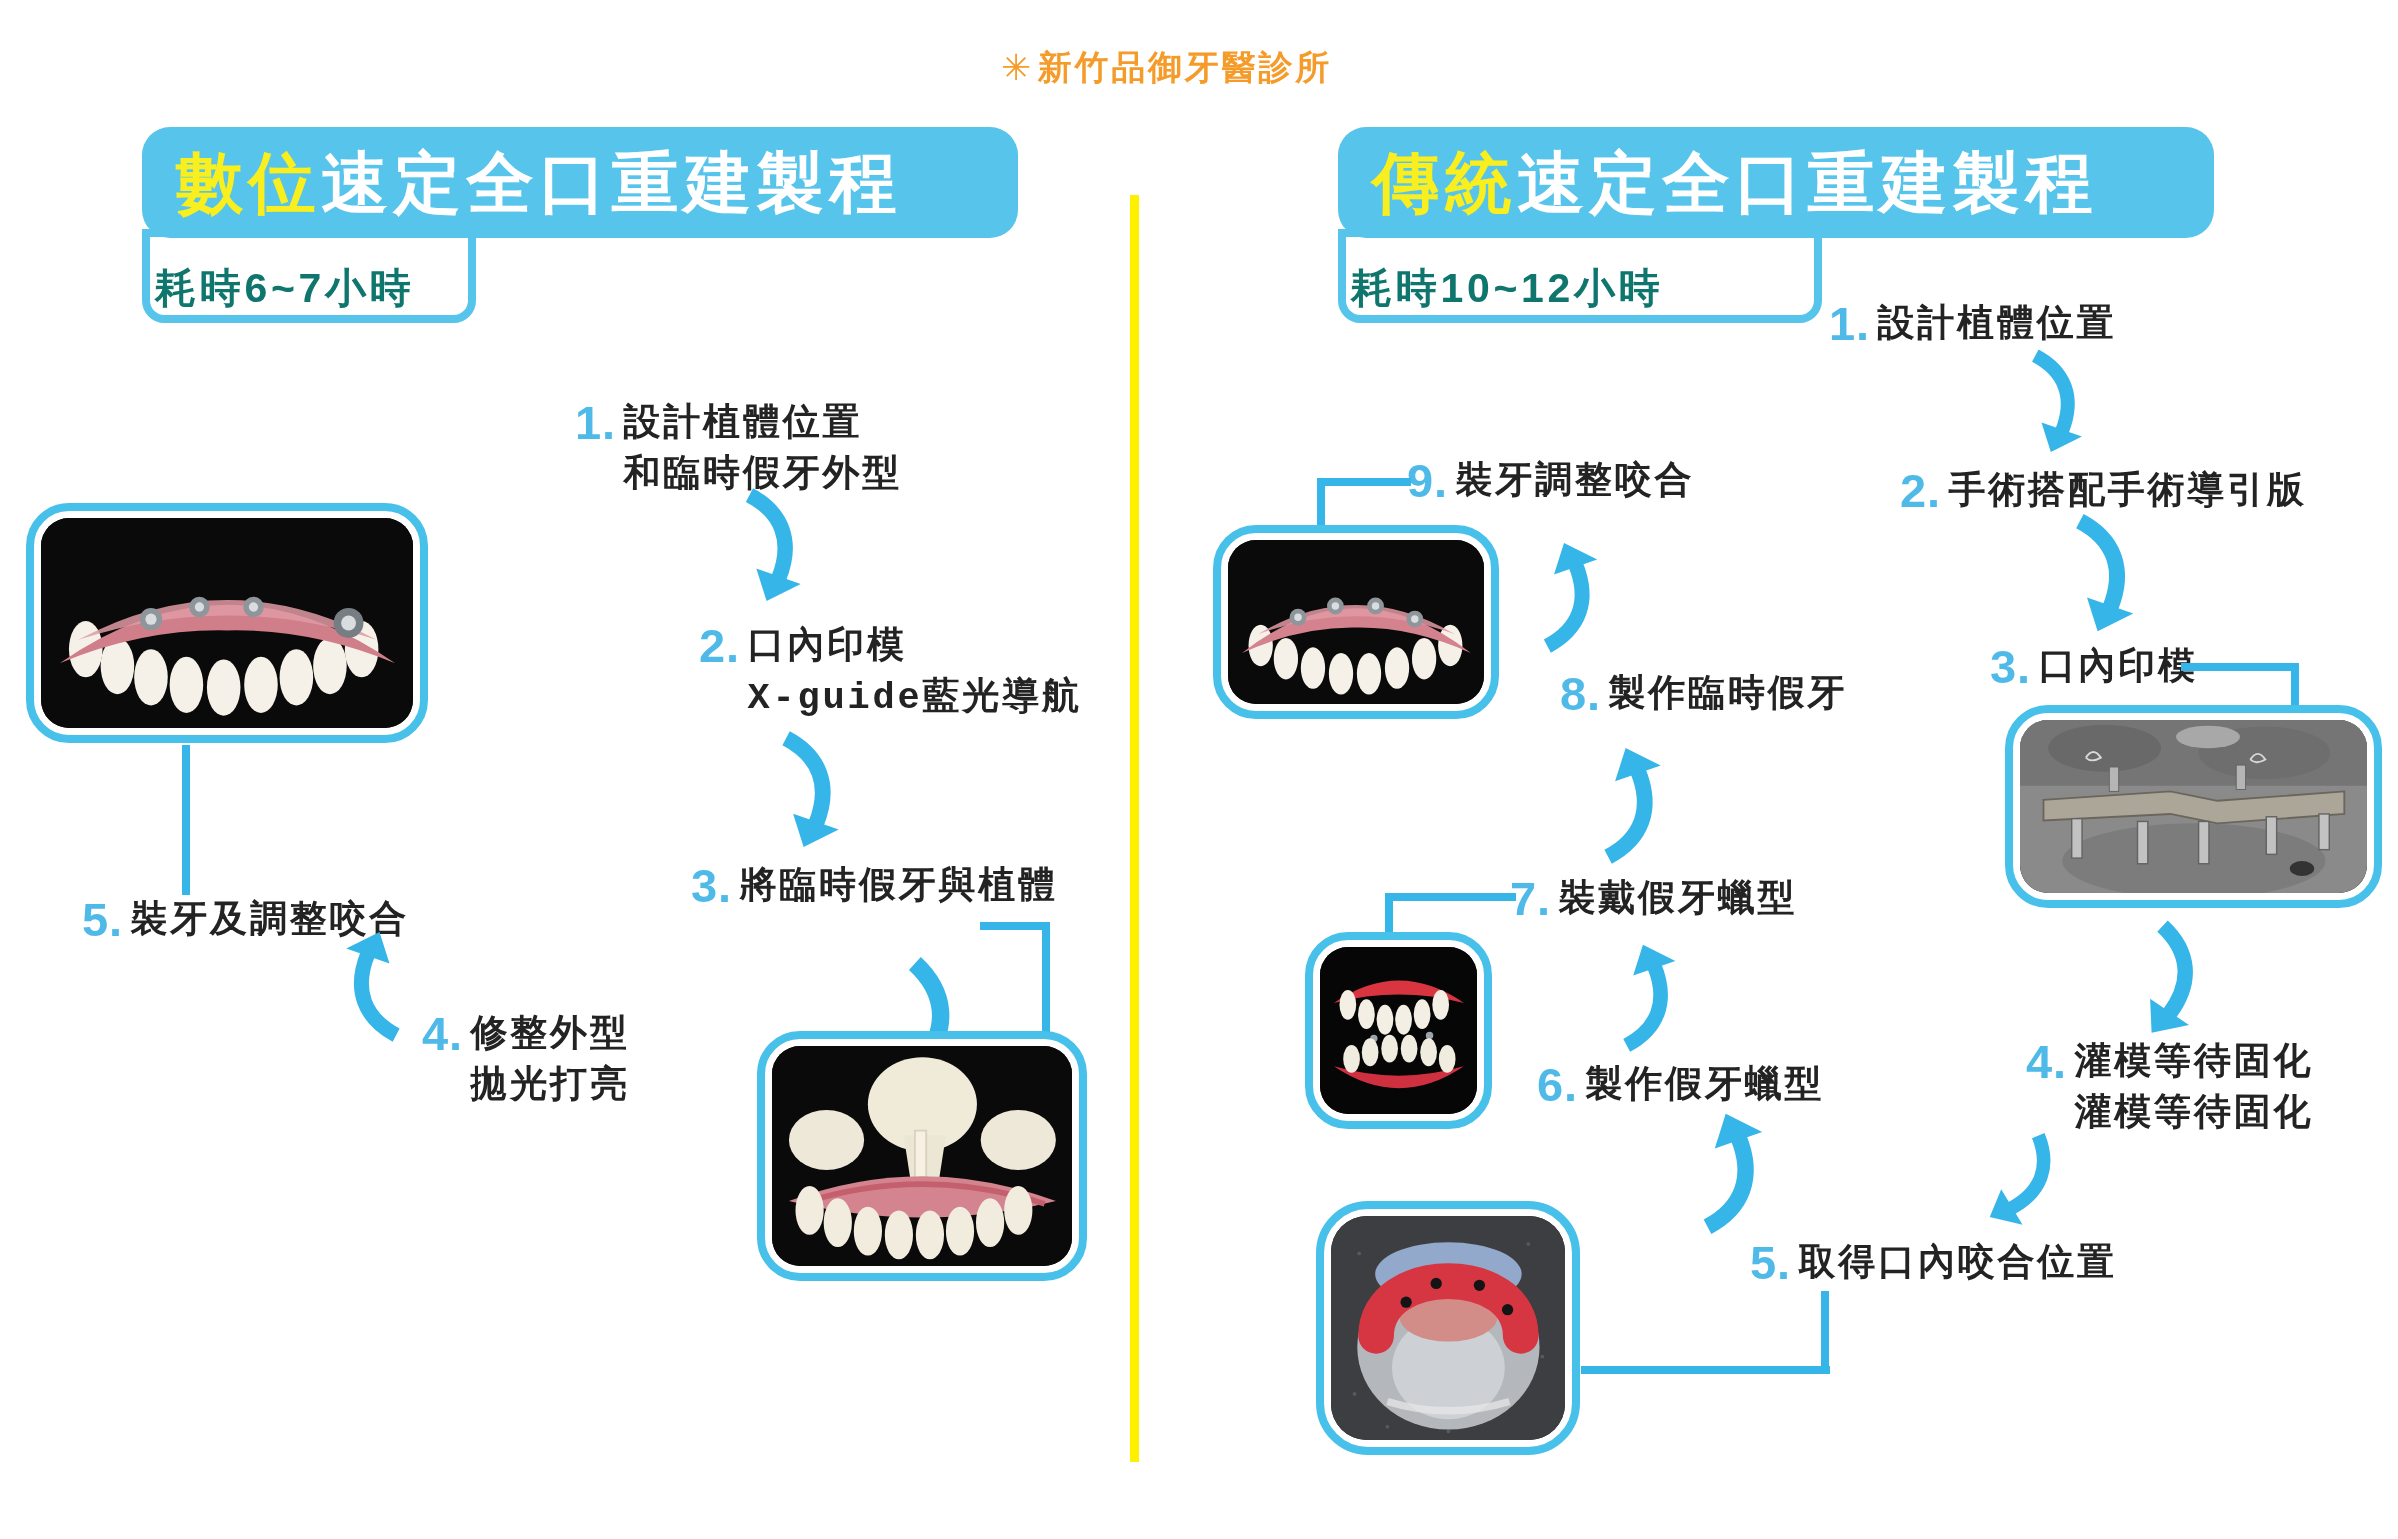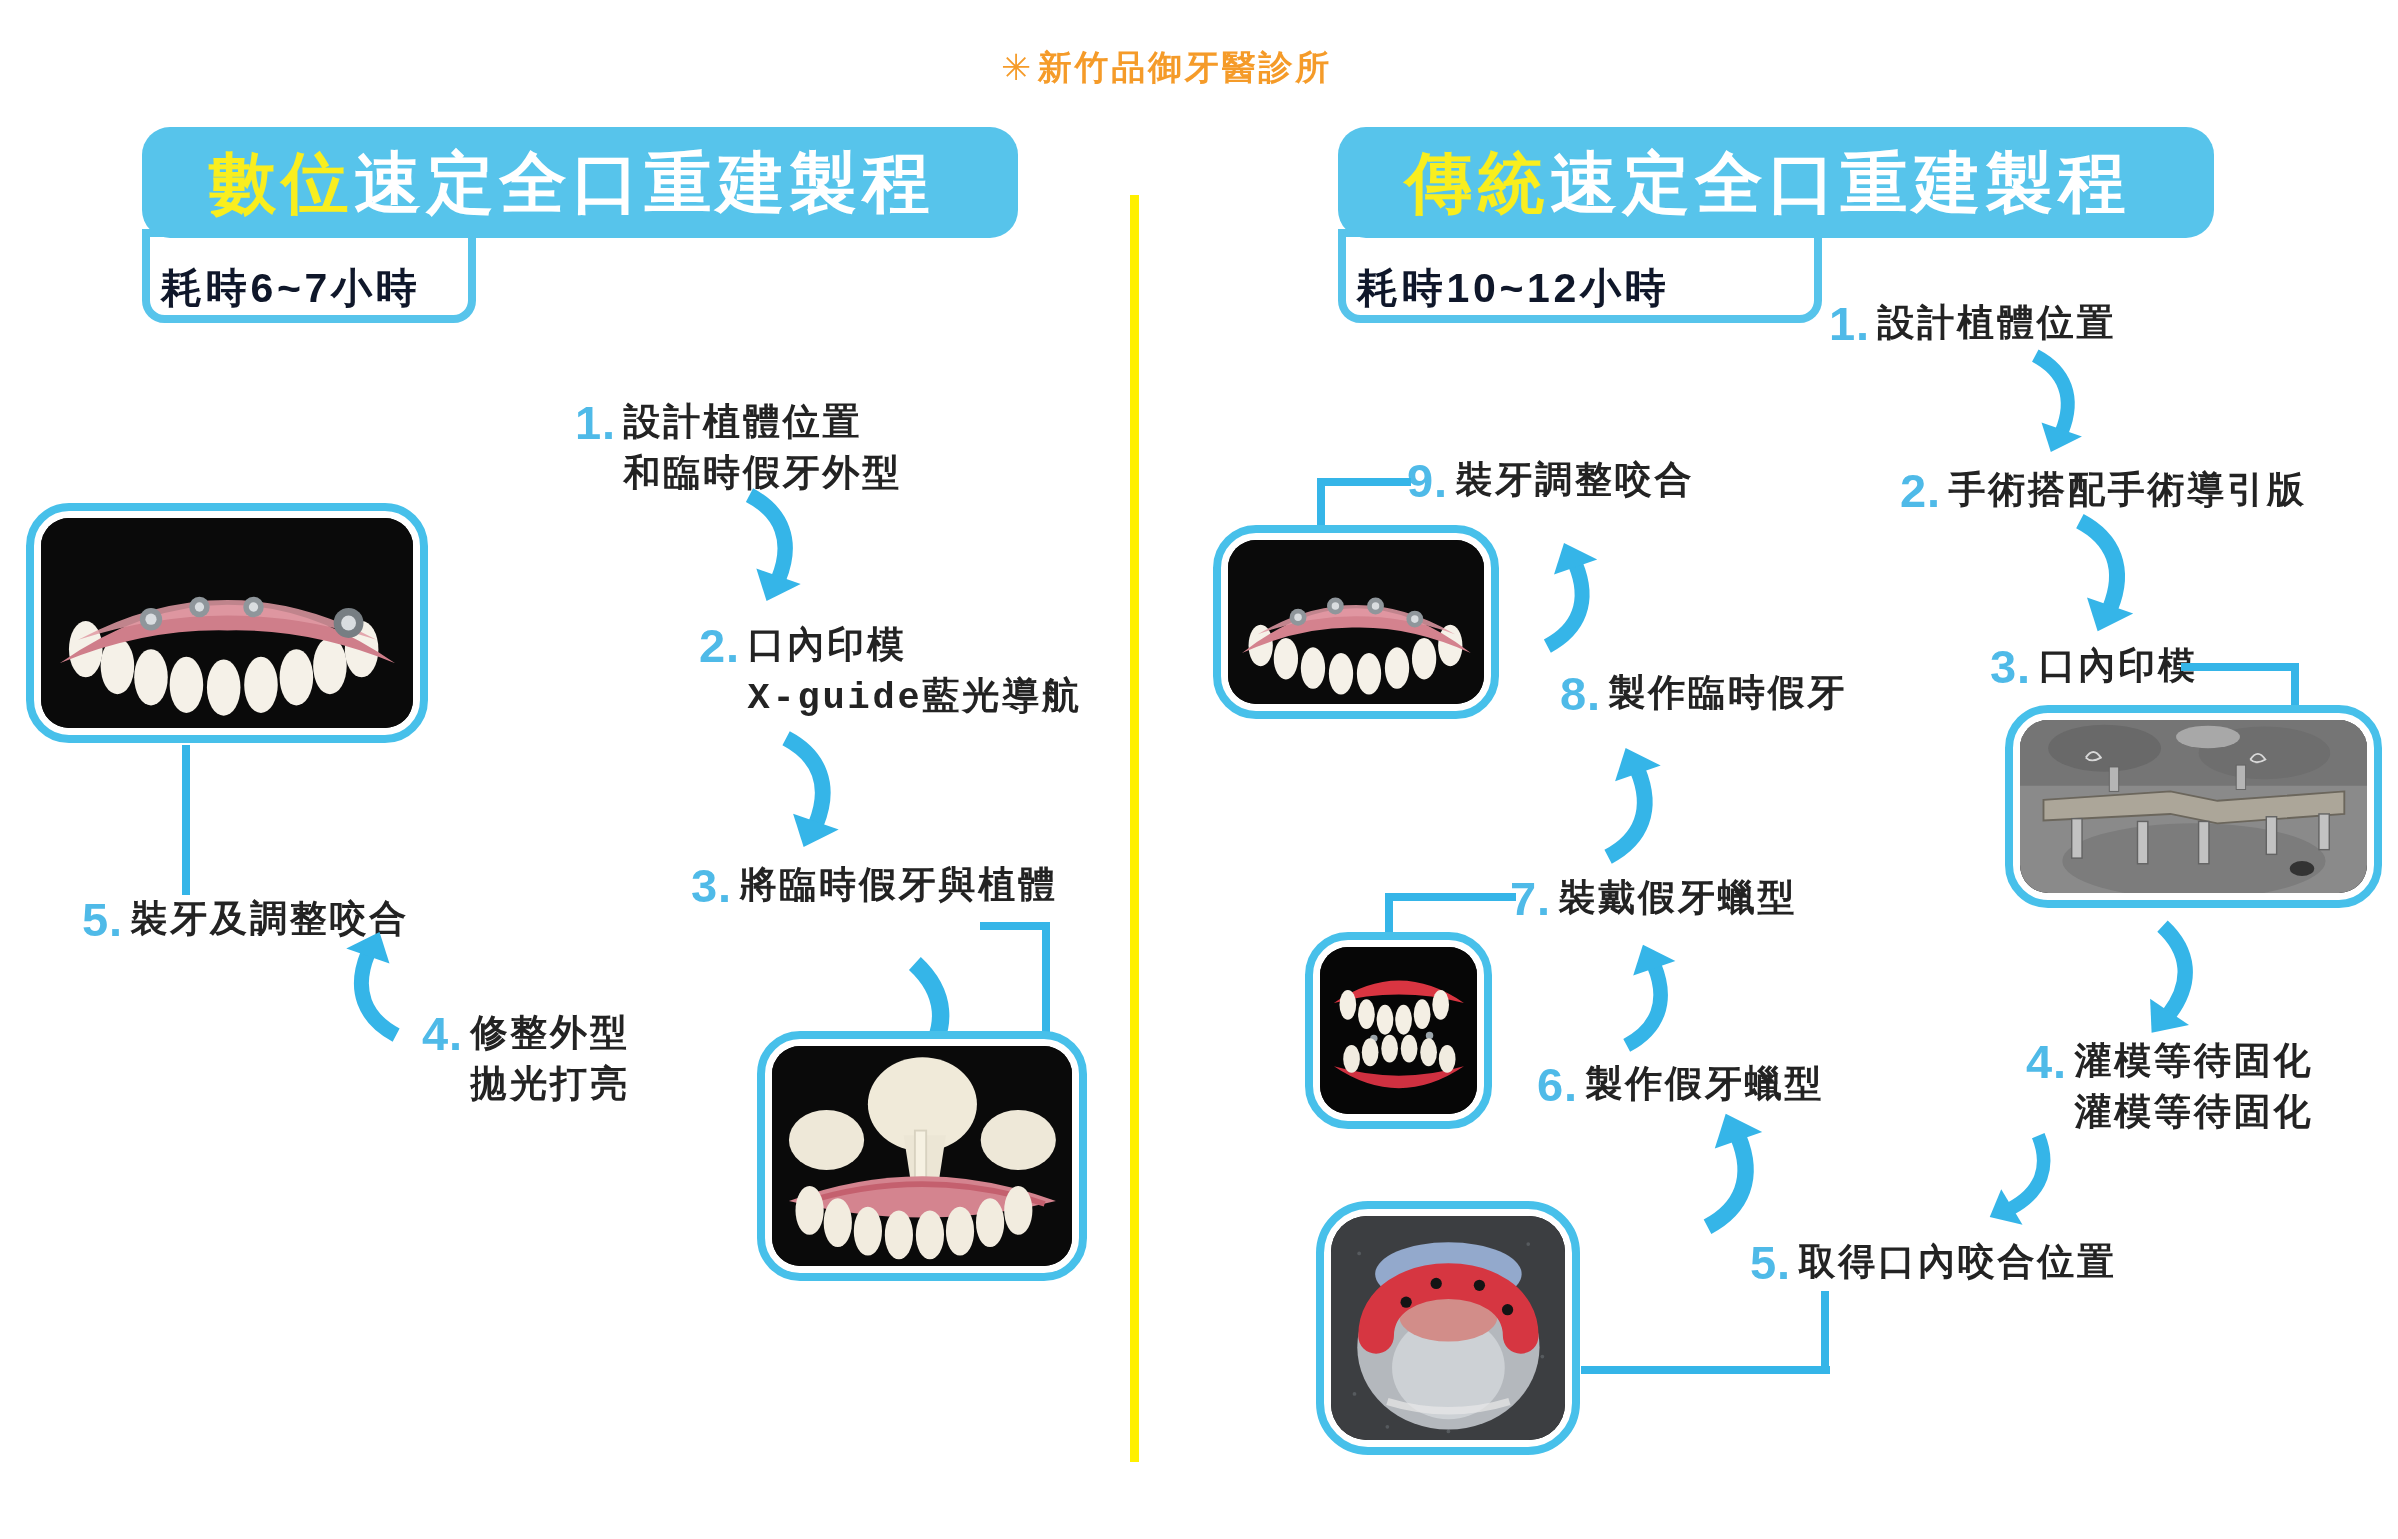--- a/index.html
+++ b/index.html
@@ -12,26 +12,26 @@
     position:absolute;left:1001px;top:45px;font-size:34px;letter-spacing:2.8px;
     color:#f59b29;display:flex;align-items:center;gap:3.7px;
   }
   .clinic-title .ast{font-size:36px;}
   
   .panel-header{
     position:absolute;width:876px;height:111px;background:#57c4eb;border-radius:28px;
     line-height:111px;padding-left:34px;box-sizing:border-box;font-size:67px;
     letter-spacing:5.6px;color:#ffffff;white-space:nowrap;z-index:3;
   }
-  .panel-header .hl{color:#f9ee1e;margin-left:33px;}
+  .panel-header .hl{color:#f9ee1e;}
   
   .duration{
     position:absolute;height:94px;background:#ffffff;border:8.4px solid #57c4eb;
     border-radius:0 0 22.5px 22.5px;box-sizing:border-box;z-index:2;
-    font-size:41px;color:#0f172a;letter-spacing:3.7px;line-height:81px;padding-left:11px;
+    font-size:41px;color:#0f766e;letter-spacing:3.7px;line-height:81px;padding-left:5px;
     white-space:nowrap;
   }
   
   .divider{position:absolute;left:1130px;top:195px;width:9.4px;height:1267px;background:#fff000;}
   
   .step{position:absolute;display:flex;align-items:flex-start;white-space:nowrap;}
   .step .num{font-size:47px;line-height:47px;color:#4fbae8;margin-right:7.5px;letter-spacing:0.9px;}
   .step .lines{display:flex;flex-direction:column;font-family:Liberation Mono, monospace;}
   .step .ln{font-size:37px;line-height:51px;color:#232323;letter-spacing:2.8px;}
   

